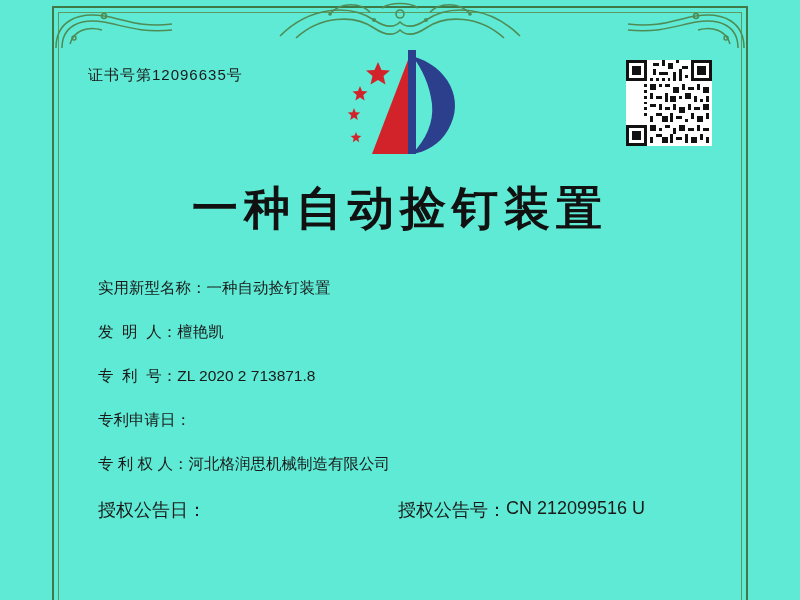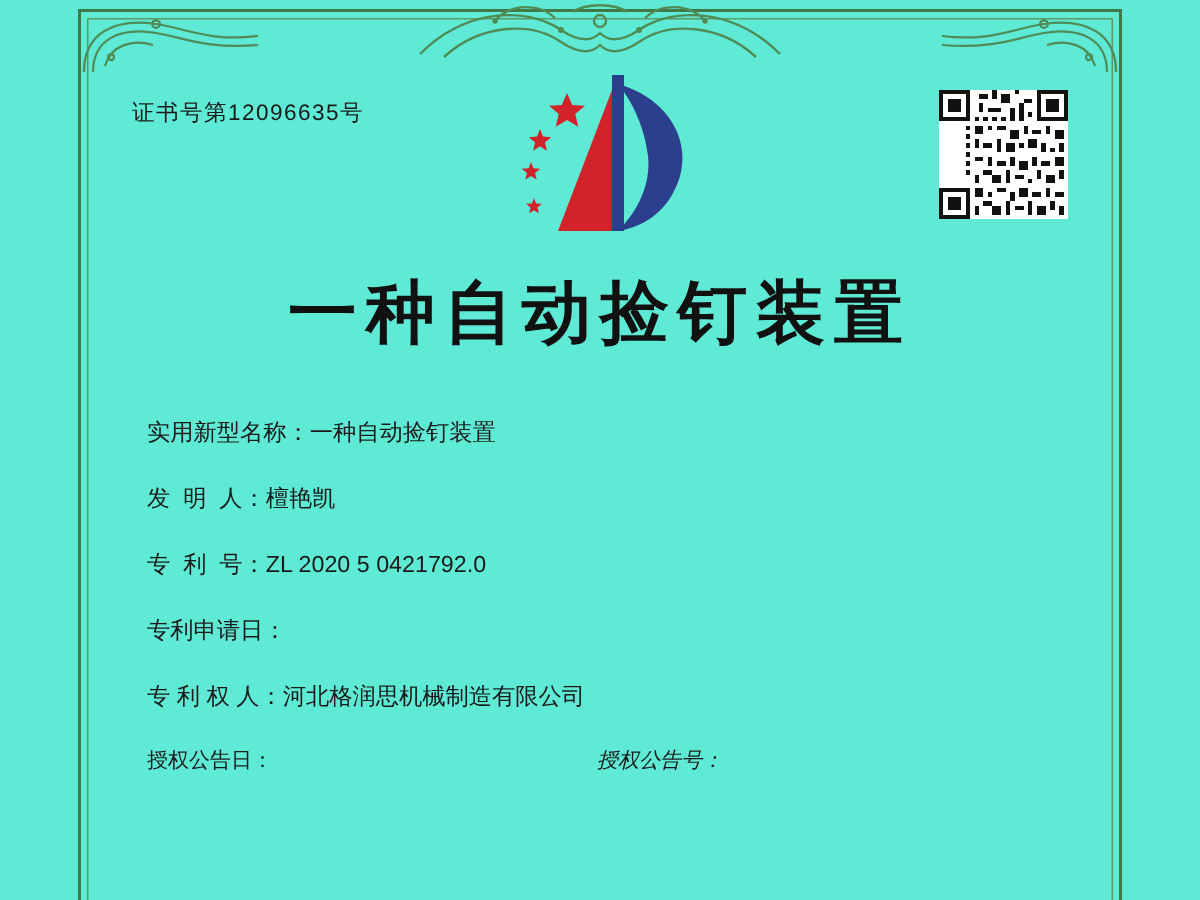--- a/index.html
+++ b/index.html
@@ -120,34 +120,33 @@
     flex: 0 0 auto;
   }
   .field-value {
     white-space: pre;
     flex: 0 0 auto;
   }
 
   .field-row-split {
     display: flex;
     align-items: baseline;
-    font-size: 14px;
+    font-size: 18px;
     color: #1a1a1a;
   }
   .split-left {
     display: flex;
     align-items: baseline;
     width: 300px;
     flex: 0 0 auto;
   }
   .split-right {
     display: flex;
     align-items: flex-start;
     flex: 0 0 auto;
-    font-style: italic;
   }
 </style>
 </head>
 <body>
 
 <div class="certificate">
 
   <div class="border-outer"></div>
   <div class="border-inner"></div>
 
@@ -312,36 +311,37 @@
       <span class="field-value">一种自动捡钉装置</span>
     </div>
 
     <div class="field-row">
       <span class="field-label">发  明  人：</span>
       <span class="field-value">檀艳凯</span>
     </div>
 
     <div class="field-row">
       <span class="field-label">专  利  号：</span>
-      <span class="field-value">ZL 2020 5 0421792.0</span>
+      <span class="field-value">ZL 2020 2 713871.8</span>
     </div>
 
     <div class="field-row">
       <span class="field-label">专利申请日：</span>
     </div>
 
     <div class="field-row">
       <span class="field-label">专 利 权 人：</span>
       <span class="field-value">河北格润思机械制造有限公司</span>
     </div>
 
 
     <div class="field-row-split">
       <span class="split-left">
         <span class="field-label">授权公告日：</span>
       </span>
       <span class="split-right">
         <span class="field-label">授权公告号：</span>
+        <span class="field-value">CN 212099516 U</span>
       </span>
     </div>
 
   </div>
 </div>
 
 </body></html>

